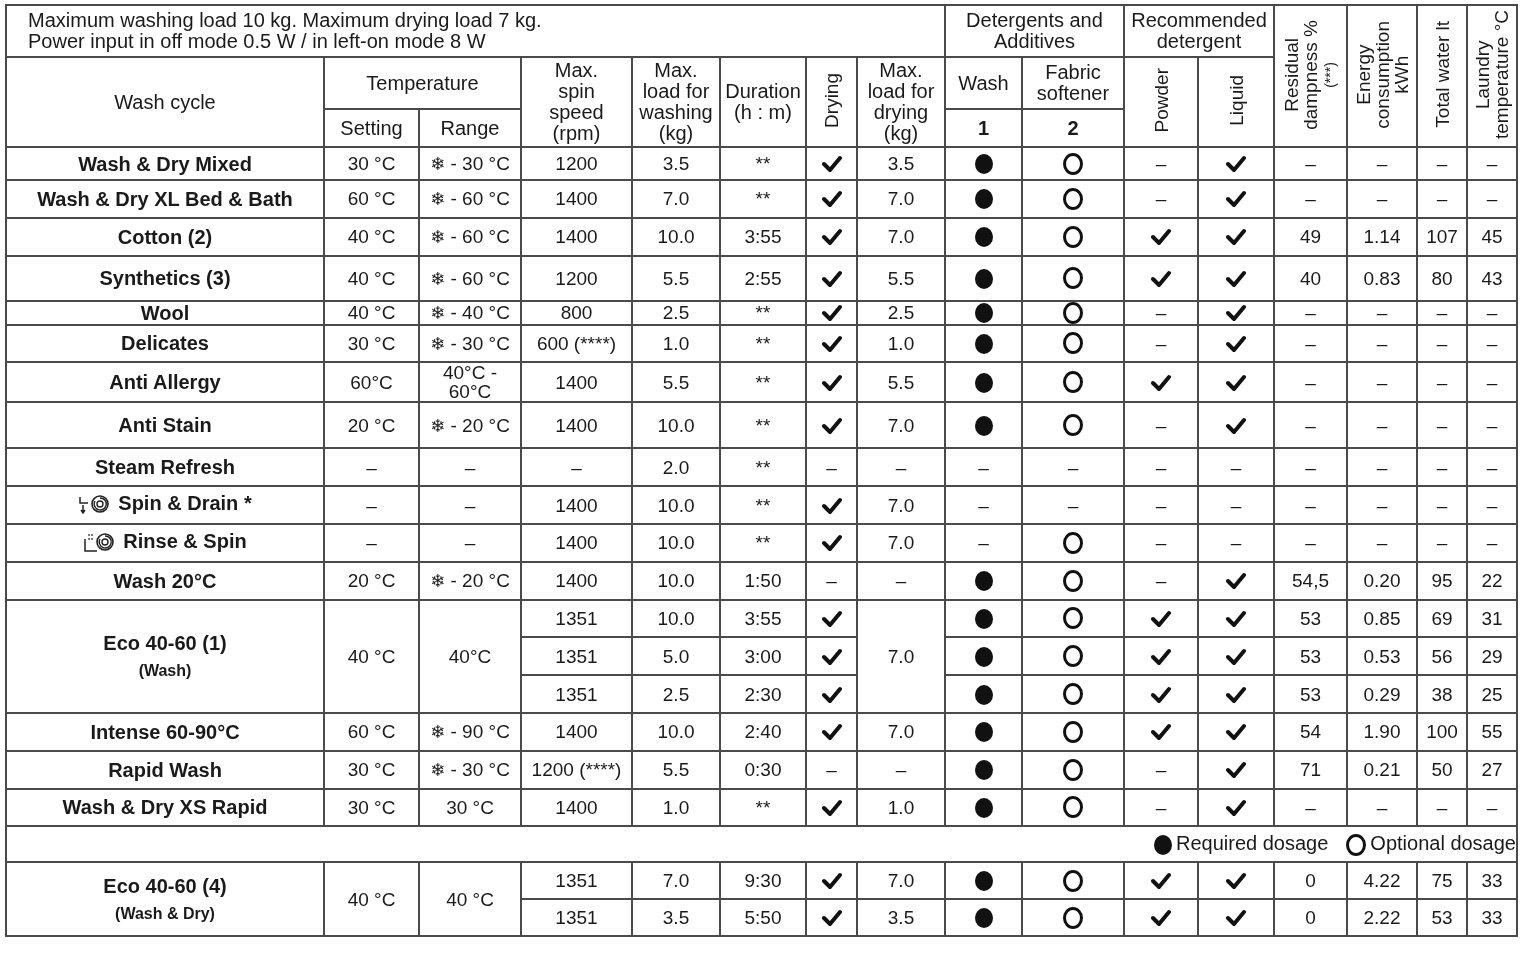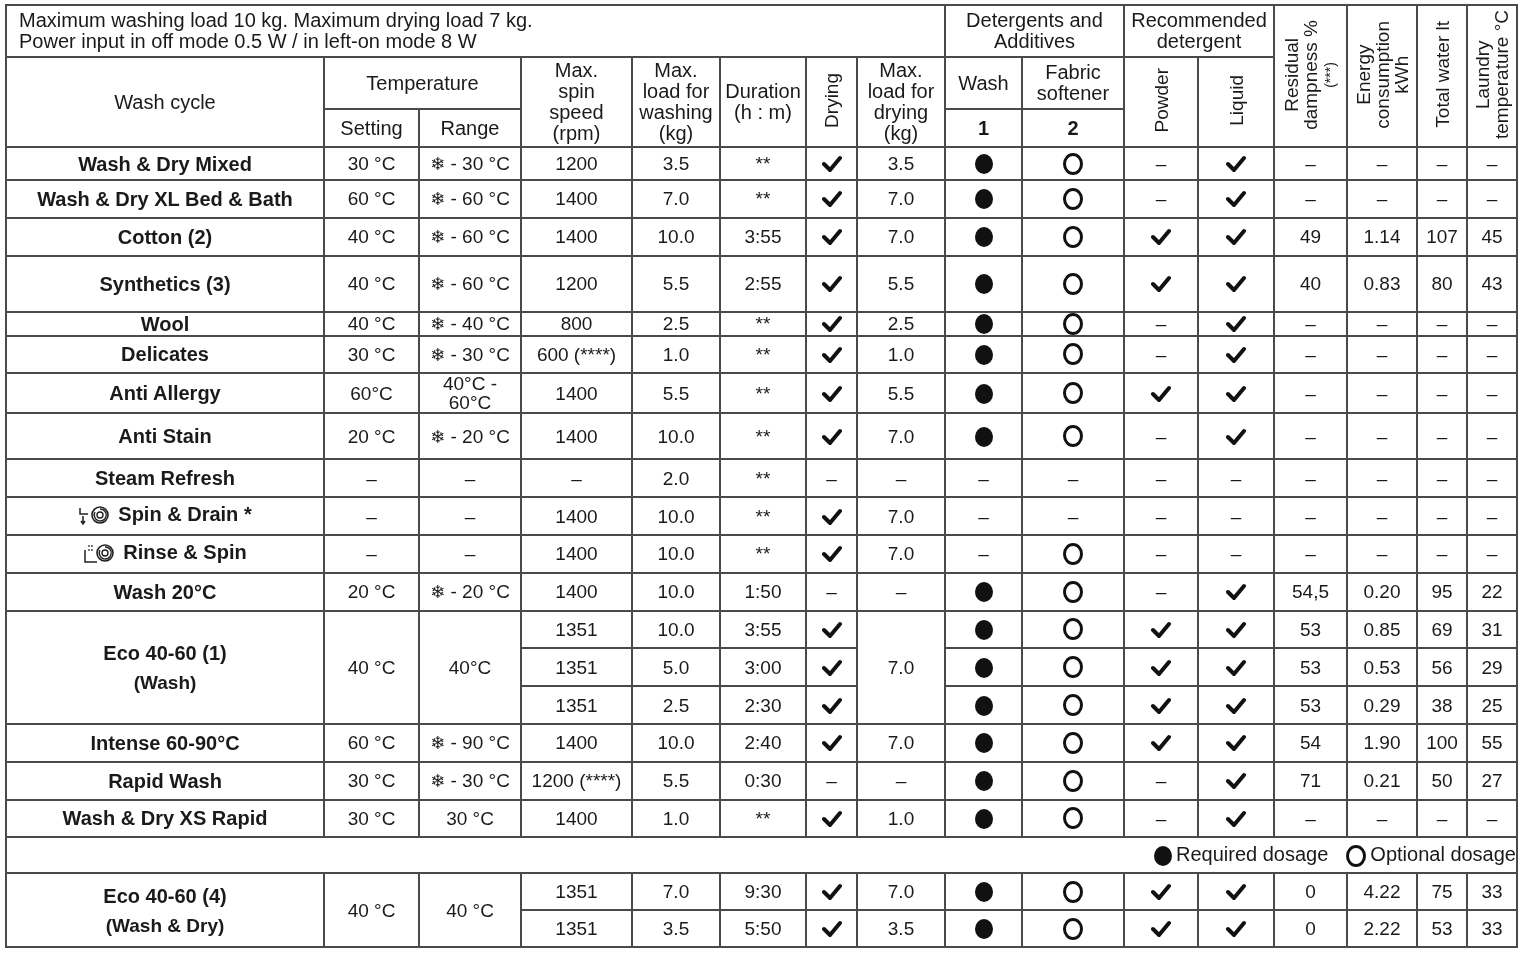--- a/index.html
+++ b/index.html
@@ -3,23 +3,23 @@
 <meta charset="utf-8">
 <style>
   html, body { margin: 0; padding: 0; background: #ffffff; }
   body { width: 1522px; height: 953px; overflow: hidden; position: relative;
          font-family: "Liberation Sans", "DejaVu Sans", sans-serif; color: #1a1a1a; }
   #wrap { position: absolute; left: 5px; top: 4px; }
   table { border-collapse: collapse; table-layout: fixed; }
   td, th { border: 2px solid #4a4a4a; padding: 0; text-align: center; vertical-align: middle;
            font-size: 19px; font-weight: normal; line-height: 1.0; overflow: hidden; }
   .hdr { font-size: 20px; line-height: 21px; }
-  .info { text-align: left; font-size: 20px; line-height: 21px; padding-left: 12px; }
+  .info { text-align: left; font-size: 20px; line-height: 21px; padding-left: 21px; }
   .cyc { font-weight: bold; font-size: 20px; }
-  .cyc .sub { display: block; font-size: 19px; margin-top: 10px; }
+  .cyc .sub { display: block; font-size: 16px; margin-top: 10px; }
   .vert { writing-mode: vertical-rl; transform: rotate(180deg); display: inline-block;
           font-size: 19px; line-height: 19px; white-space: nowrap; }
   .vert .small { font-size: 14px; }
   .bold { font-weight: bold; }
   .fill { display: inline-block; width: 18px; height: 20px; border-radius: 50%; background: #111; vertical-align: middle; }
   .ring { display: inline-block; width: 14px; height: 16px; border-radius: 50%; border: 3px solid #111; vertical-align: middle; }
   .chk { display: inline-block; width: 20px; height: 20px; vertical-align: middle; }
   .snow { font-size: 18px; }
   .legend { text-align: right; padding-left: 2px; font-size: 20px; }
   .legend .fill, .legend .ring { margin-right: 4px; }
@@ -184,21 +184,21 @@
               <path d="M2 10 L8 16 L18 4" fill="none" stroke="#111" stroke-width="4" stroke-linecap="round" stroke-linejoin="round"></path>
             </svg></td>
           <td><svg class="chk" viewBox="0 0 20 20">
               <path d="M2 10 L8 16 L18 4" fill="none" stroke="#111" stroke-width="4" stroke-linecap="round" stroke-linejoin="round"></path>
             </svg></td>
           <td><span>49</span></td>
           <td><span>1.14</span></td>
           <td><span>107</span></td>
           <td><span>45</span></td>
         </tr>
-        <tr style="height:56px">
+        <tr style="height:45px">
           <td class="cyc"><span>Synthetics (3)</span></td>
           <td><span>40 °C</span></td>
           <td><span class="snow">❄</span><span> - 60 °C</span></td>
           <td><span>1200</span></td>
           <td><span>5.5</span></td>
           <td><span>2:55</span></td>
           <td><svg class="chk" viewBox="0 0 20 20">
               <path d="M2 10 L8 16 L18 4" fill="none" stroke="#111" stroke-width="4" stroke-linecap="round" stroke-linejoin="round"></path>
             </svg></td>
           <td><span>5.5</span></td>

